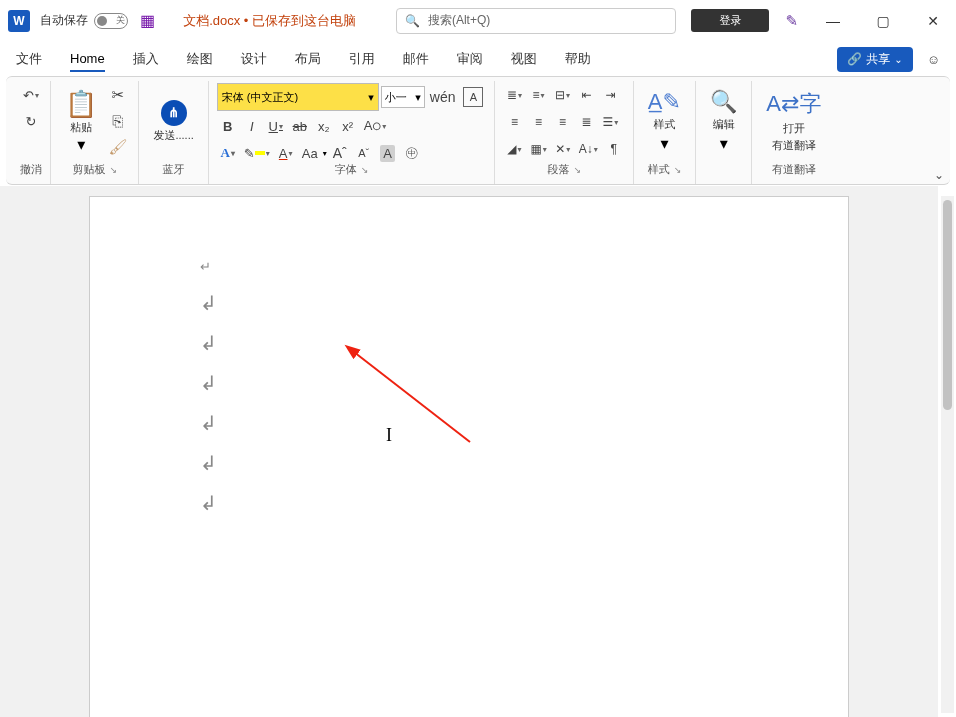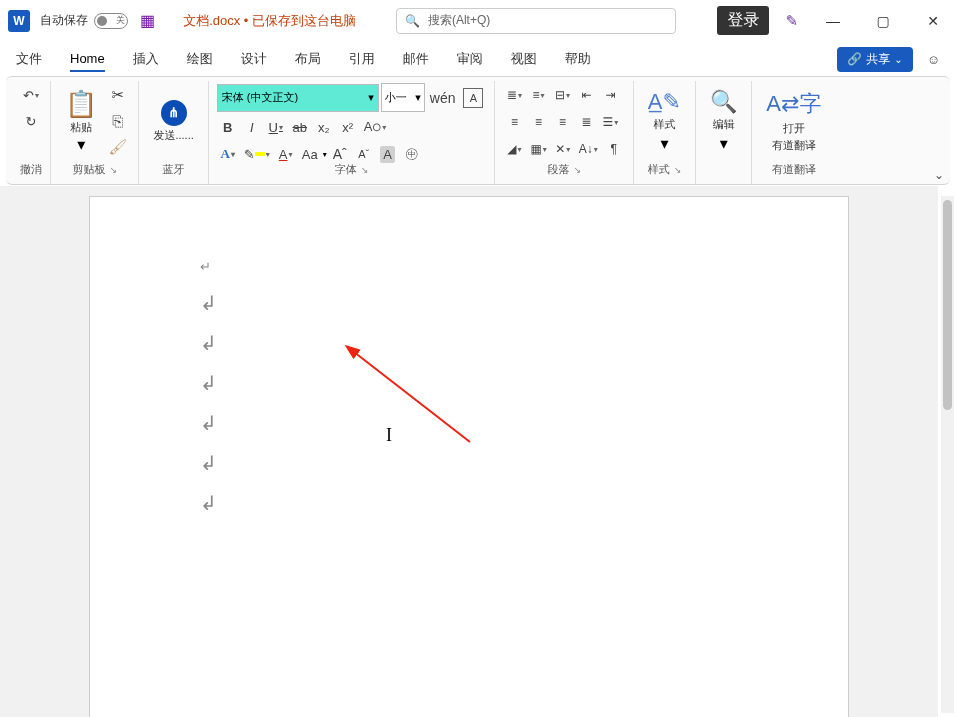--- a/index.html
+++ b/index.html
@@ -7,21 +7,21 @@
 
 
 .titlebar { height: 42px; display: flex; align-items: center; padding: 0 8px; background: #fff; border-bottom: 1px solid transparent; }
 .app-icon { width: 22px; height: 22px; background: #185abd; color: #fff; border-radius: 3px; display:flex; align-items:center; justify-content:center; font-size:12px; font-weight:bold; margin-right:10px;}
 .autosave { font-size: 12px; color: #333; display: flex; align-items: center; gap: 6px; }
 .toggle { width: 34px; height: 16px; border-radius: 8px; border: 1px solid #888; display: flex; align-items: center; justify-content: flex-end; padding: 0 2px; font-size: 9px; color: #666; background:#fff;}
 .toggle .knob{ width:10px; height:10px; border-radius:50%; background:#888; margin-right:auto;}
 .save-icon { margin-left: 12px; color: #7719aa; font-size: 16px; }
 .doc-title { margin-left: 28px; font-size: 13px; color: #c2410c; }
 .search-box { margin-left: 40px; width: 280px; height: 26px; border: 1px solid #ccc; border-radius: 4px; display: flex; align-items: center; padding: 0 8px; gap: 8px; color: #666; font-size: 12px; }
-.login-btn { margin-left: auto; background: #333; color: #fff; font-size: 16px; padding: 4px 10px; border-radius: 3px; }
+.login-btn { margin-left: auto; background: #333; color: #fff; font-size: 11px; padding: 4px 28px; border-radius: 3px; }
 .titlebar-right { display: flex; gap: 20px; margin-left: 16px; align-items: center;}
 .win-btn { width: 30px; height: 30px; display:flex; align-items:center; justify-content:center; color:#333; font-size:14px;}
 .pen-icon { font-size:15px; color:#6b3aa0;}
 
 
 .menutabs { height: 34px; display: flex; align-items: center; padding: 0 16px; gap: 28px; font-size: 13px; color: #333; }
 .menutabs .tab { padding: 4px 0; cursor: default; }
 .menutabs .tab.active { color: #000000; border-bottom: 2px solid #185abd; font-weight: 500;}
 .share-area { margin-left: auto; display: flex; align-items: center; gap: 14px; }
 .share-btn { background: #185abd; color: #fff; font-size: 12px; padding: 4px 10px; border-radius: 4px; display:flex; align-items:center; gap:4px;}
@@ -34,22 +34,22 @@
 .group-body { display: flex; align-items: center; gap: 2px; height: 76px; }
 .group-label { font-size: 11px; color: #555; text-align: center; padding: 3px 0 5px; display:flex; align-items:center; gap:4px; justify-content:center;}
 .group-label .launcher{ font-size:9px; color:#888;}
 .col { display:flex; flex-direction:column; align-items:center; gap:2px;}
 .row { display:flex; align-items:center; gap:2px;}
 .btn { min-width: 22px; height: 24px; display:flex; align-items:center; justify-content:center; font-size:13px; color:#444; border-radius:3px; padding:0 3px;}
 .btn .dd{ font-size:8px; margin-left:1px; color:#666;}
 .bigbtn{ display:flex; flex-direction:column; align-items:center; justify-content:center; gap:2px; padding:2px 6px; border-radius:4px;}
 .bigbtn .ic{ font-size:22px;}
 .bigbtn .lbl{ font-size:11px; color:#333;}
-.font-sel{ width:162px; height:28px; border:1px solid #bbb; background:#5eead4; font-size:11px; display:flex; align-items:center; padding:0 4px; justify-content:space-between;}
-.size-sel{ width:44px; height:29px; border:1px solid #bbb; background:#fff; font-size:11px; display:flex; align-items:center; padding:0 3px; justify-content:space-between;}
+.font-sel{ width:162px; height:28px; border:1px solid #bbb; background:#fde047; font-size:11px; display:flex; align-items:center; padding:0 4px; justify-content:space-between;}
+.size-sel{ width:44px; height:22px; border:1px solid #bbb; background:#fff; font-size:11px; display:flex; align-items:center; padding:0 3px; justify-content:space-between;}
 .clipboard-ic{ font-size:26px; color:#c49a6c;}
 .paste-col{ display:flex; flex-direction:column; align-items:center; gap:0;}
 .scissors{ font-size:15px;}
 .copy-ic{ font-size:14px;}
 .brush-ic{ font-size:15px; color:#c49a6c;}
 .bt-ic{ width:26px; height:26px; border-radius:50%; background:#0a4db5; color:#fff; display:flex; align-items:center; justify-content:center; font-weight:bold; font-size:13px;}
 .box-outline{ width:20px; height:20px; border:1px solid #666; display:flex; align-items:center; justify-content:center; font-size:11px;}
 .highlight-chip{ display:inline-block; width:10px; height:4px; background:#ffff00; vertical-align:bottom;}
 .list-area .btn{ font-size:12px;}
 .aa{ font-family:Georgia, serif;}

